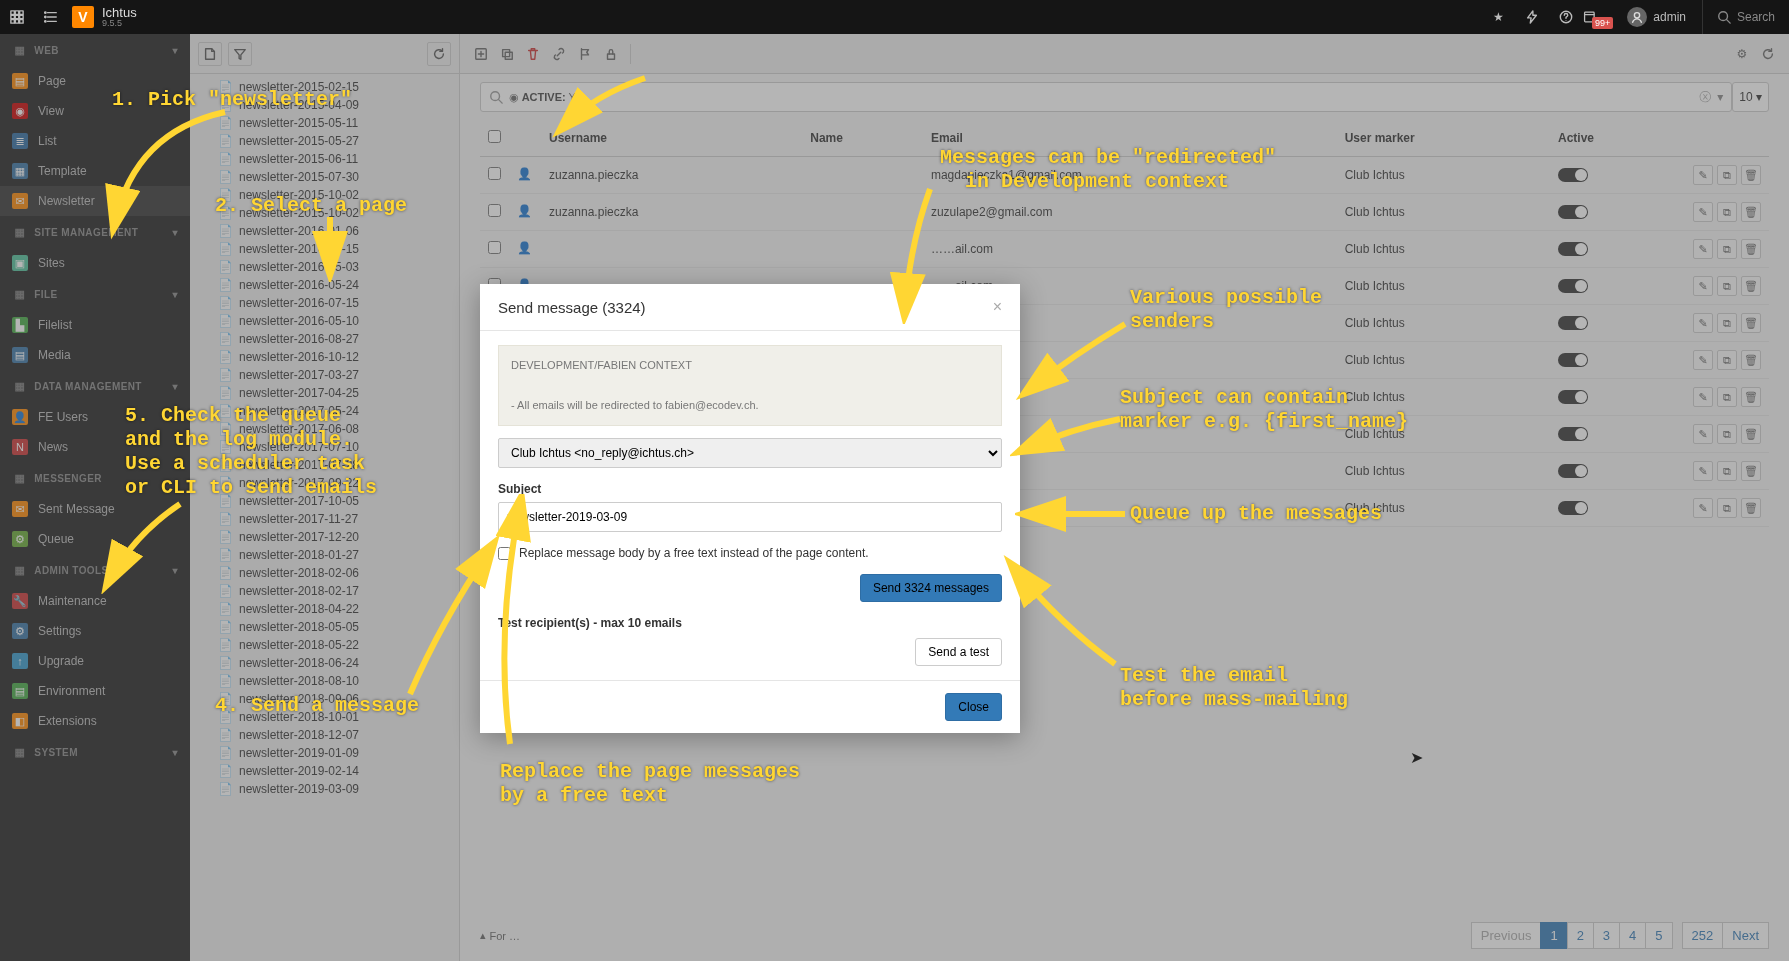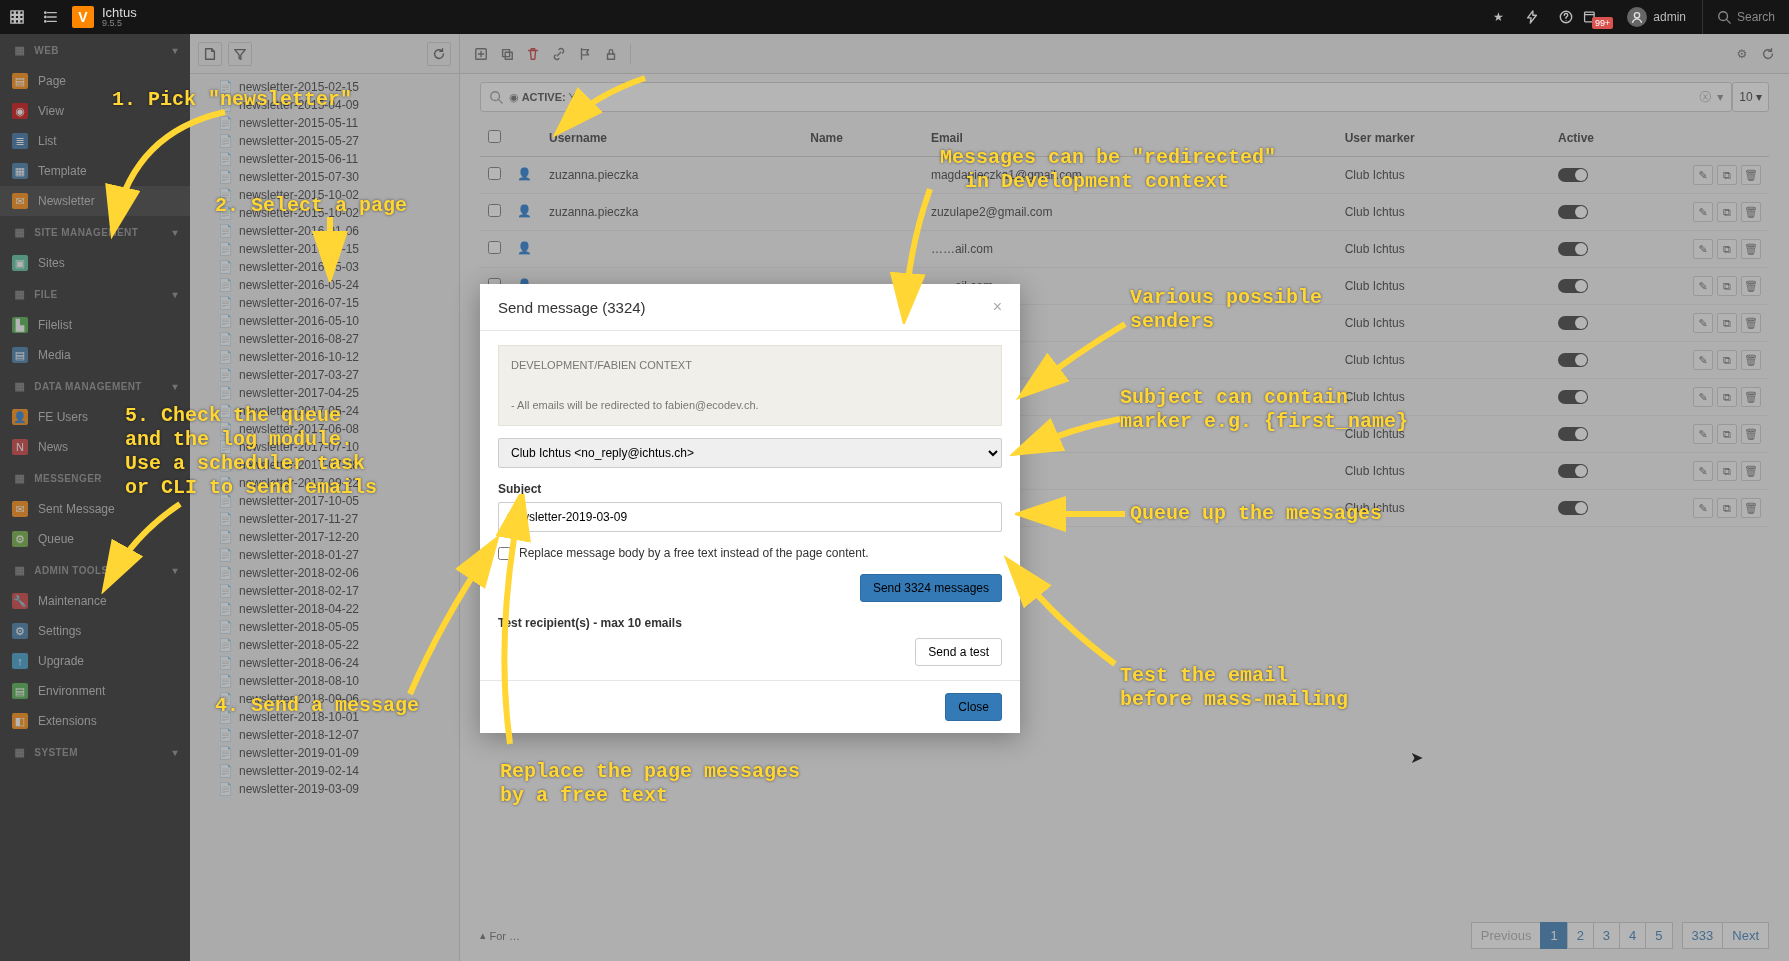--- a/index.html
+++ b/index.html
@@ -691,21 +691,21 @@
     <div class="pager-row">
       <span class="expand">▴ <span>For …</span></span>
       <div class="pager" id="pager">
           <span class="pg disabled">Previous</span>
           <span class="pg active">1</span>
           <span class="pg ">2</span>
           <span class="pg ">3</span>
           <span class="pg ">4</span>
           <span class="pg ">5</span>
           <span style="width:10px"></span>
-          <span class="pg">333</span>
+          <span class="pg">252</span>
           <span class="pg">Next</span>
         </div>
     </div>
   </div>
 
   <div class="dim"></div>
 
   <div class="modal">
     <div class="modal-hd">
       <span>Send message (3324)</span>

